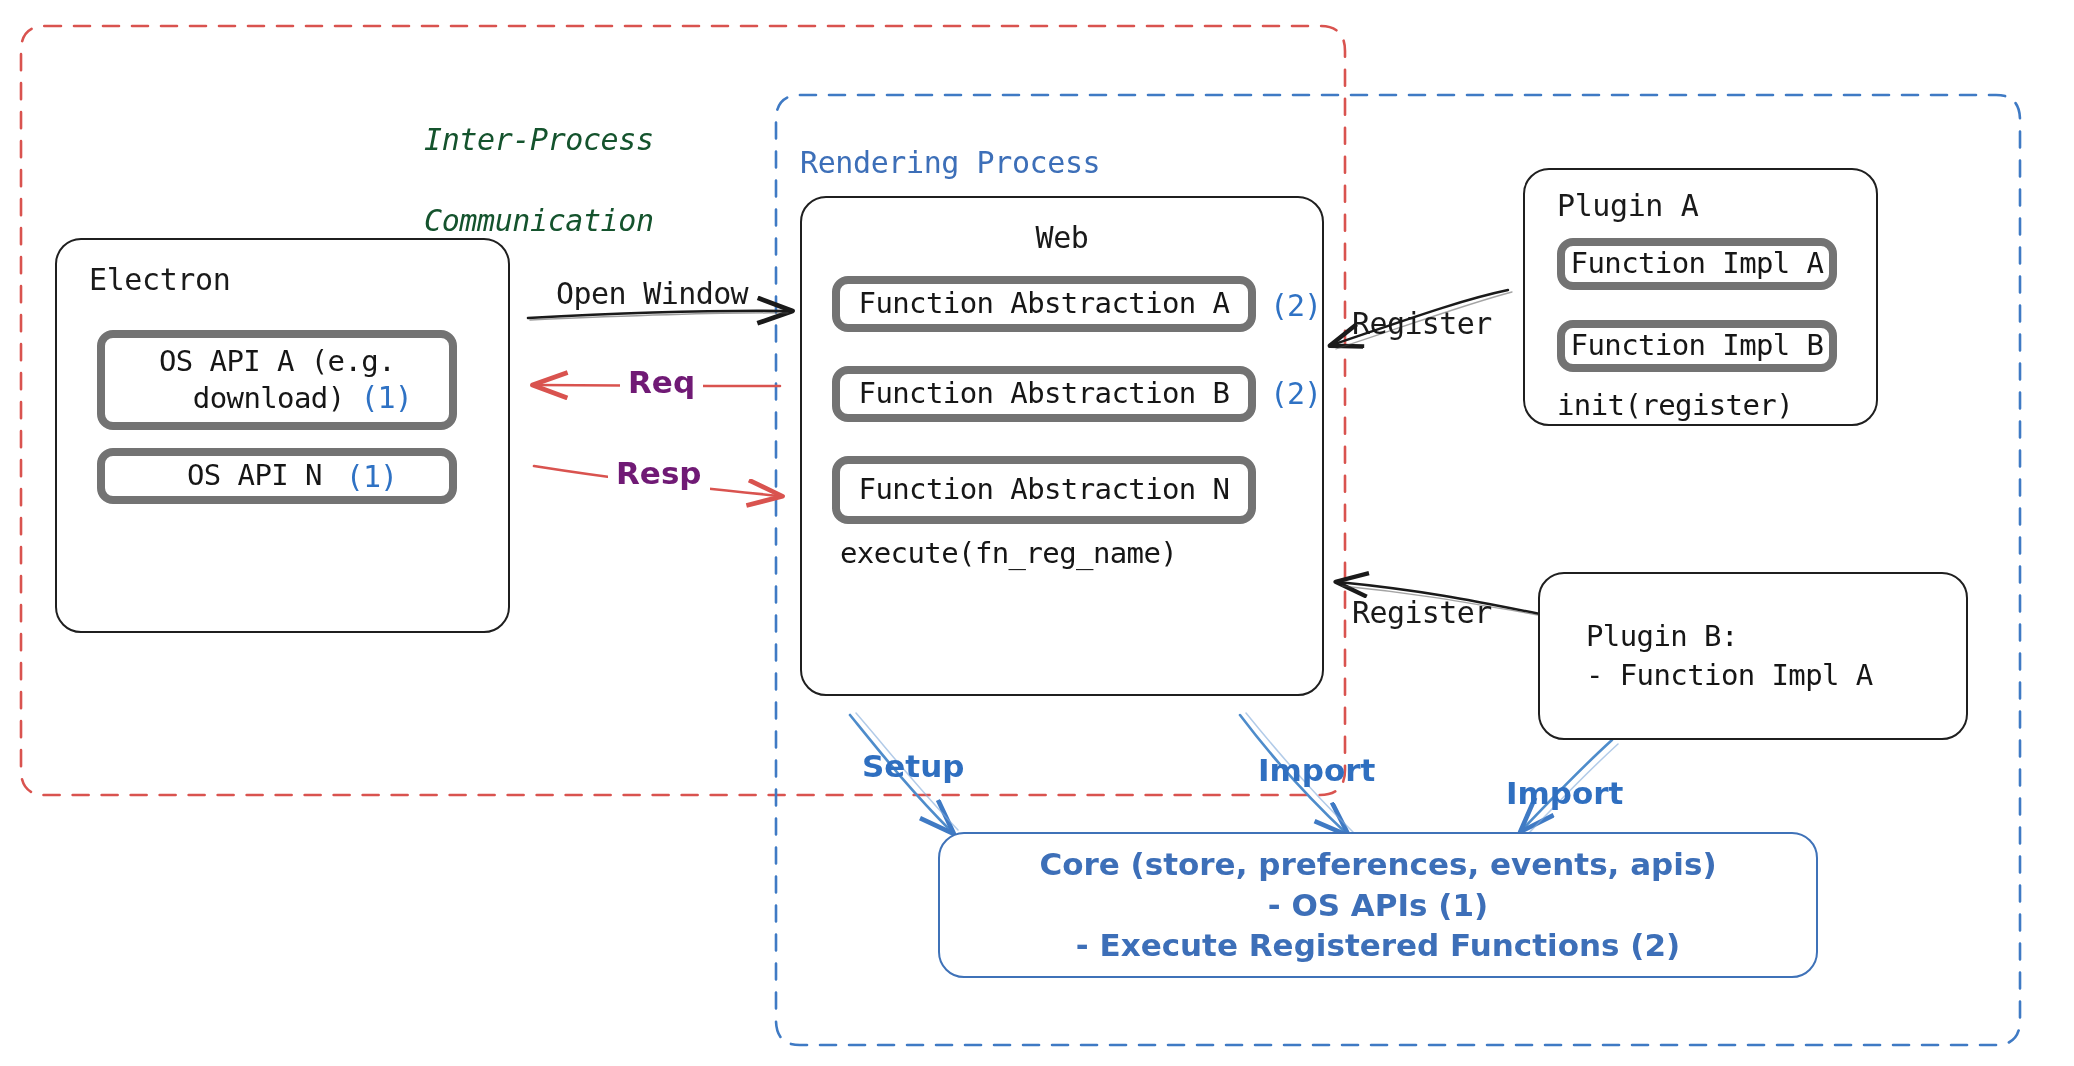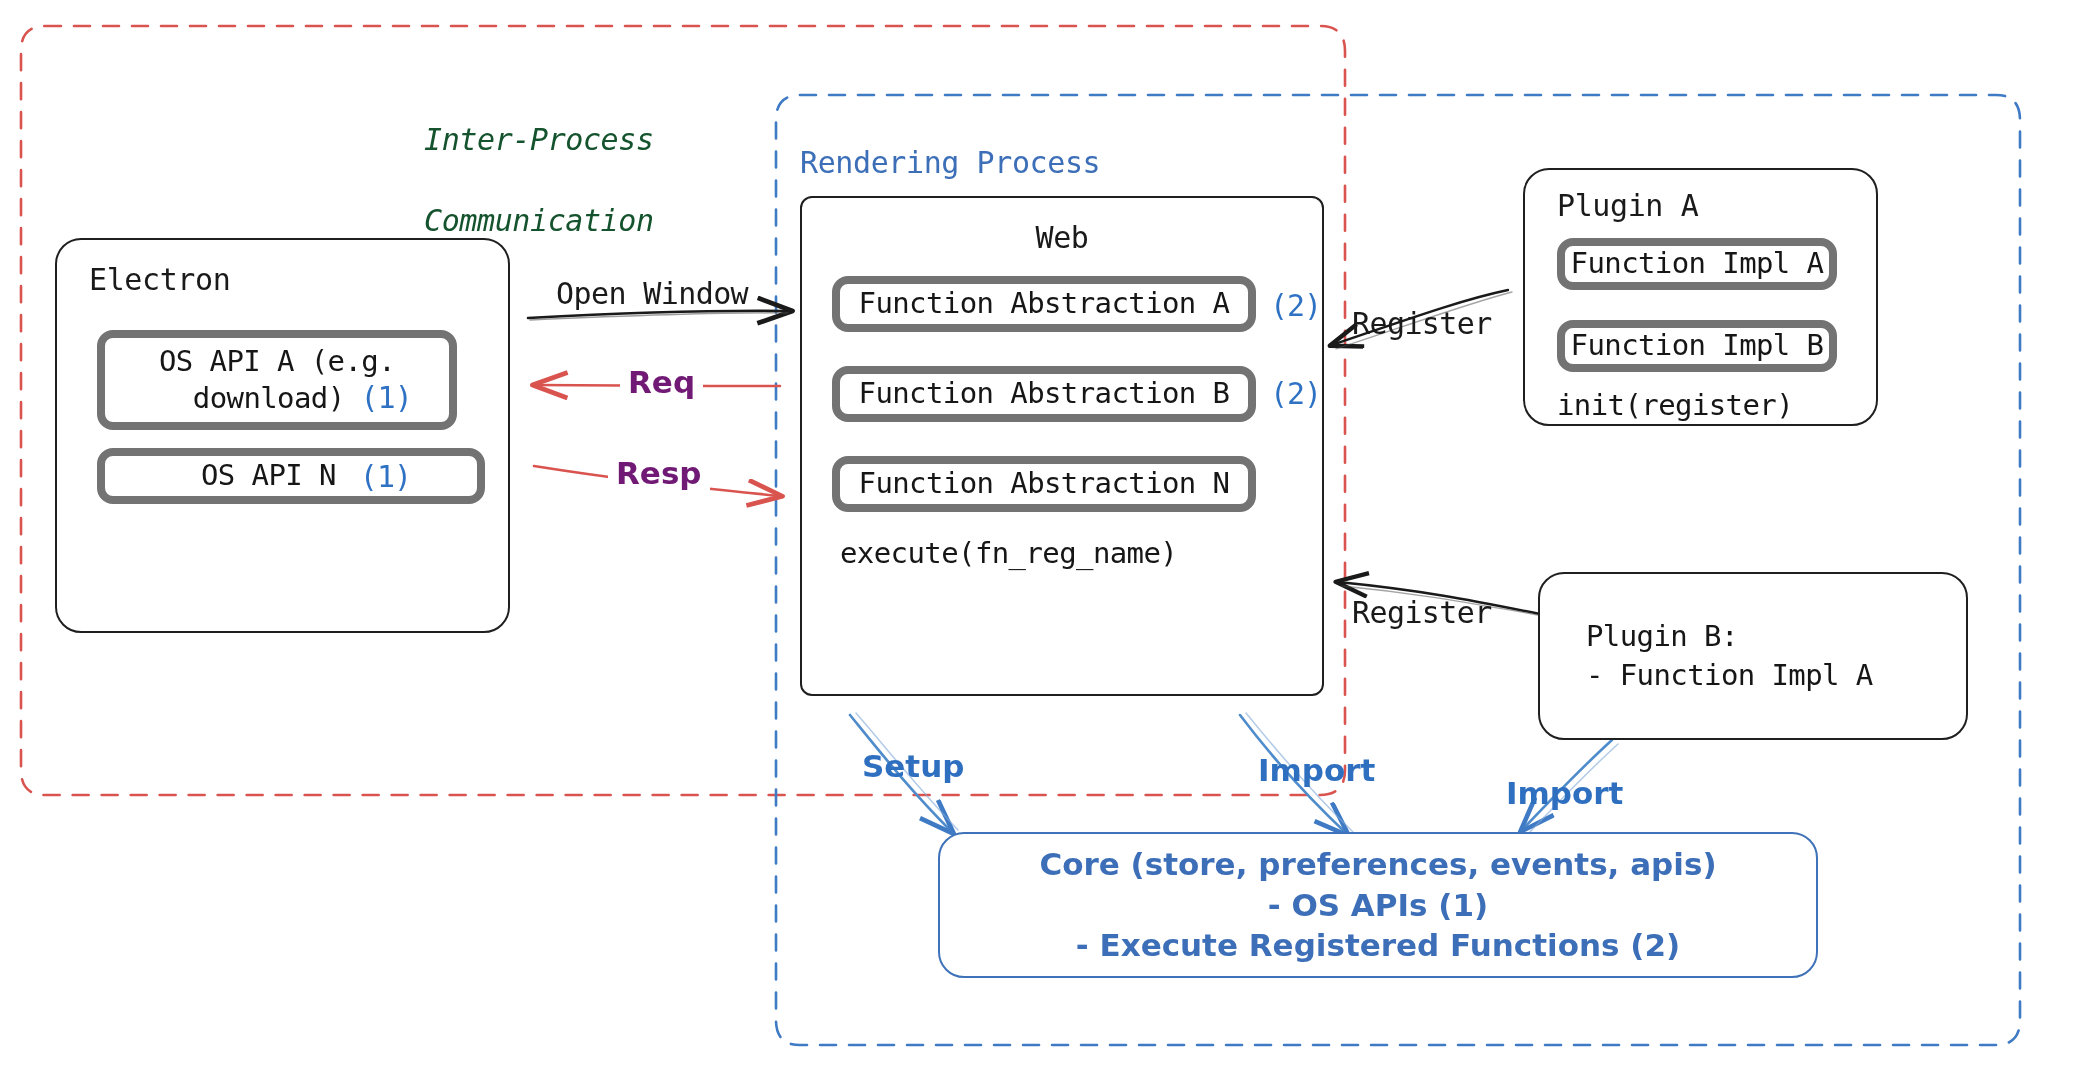--- a/index.html
+++ b/index.html
@@ -190,51 +190,51 @@
     <div class="node pillbox" style="left:40px; top:90px; width:360px; height:100px;">
       <div style="display:flex;flex-direction:column;align-items:center;">
         <span class="boxtext">OS API A (e.g.</span>
         <span style="display:flex;align-items:baseline;gap:16px;">
           <span class="boxtext">   download)</span>
           <span class="badge-blue">(1)</span>
         </span>
       </div>
     </div>
 
-    <div class="node pillbox" style="left:40px; top:208px; width:388px; height:56px; flex-direction:row; gap:24px;padding-left:30px;">
+    <div class="node pillbox" style="left:40px; top:208px; width:360px; height:56px; flex-direction:row; gap:24px;padding-left:30px;">
       <span class="boxtext">OS API N</span>
       <span class="badge-blue">(1)</span>
     </div>
   </div>
 
   <div class="lbl arrowlabel-black" style="left:556px; top:276px;">Open Window</div>
   <div class="lbl arrowlabel-red" style="left:620px; top:364px; background:#fff; padding:0 8px;">Req</div>
   <div class="lbl arrowlabel-red" style="left:608px; top:455px; background:#fff; padding:0 8px;">Resp</div>
 
   <div class="lbl arrowlabel-black" style="left:1352px; top:306px;">Register</div>
   <div class="lbl arrowlabel-black" style="left:1352px; top:595px;">Register</div>
 
   <div class="lbl arrowlabel-blue" style="left:862px; top:748px;">Setup</div>
   <div class="lbl arrowlabel-blue" style="left:1258px; top:752px;">Import</div>
   <div class="lbl arrowlabel-blue" style="left:1506px; top:775px;">Import</div>
 
-  <div class="node solidbox" style="left:800px; top:196px; width:524px; height:500px;border-radius:12px;">
+  <div class="node solidbox" style="left:800px; top:196px; width:524px; height:500px;">
     <div class="lbl title-mono" style="left:0; right:0; top:22px; text-align:center;">Web</div>
 
     <div class="node pillbox" style="left:30px; top:78px; width:424px; height:56px;">
       <span class="boxtext">Function Abstraction A</span>
     </div>
     <div class="lbl badge-blue" style="left:468px; top:90px;">(2)</div>
 
     <div class="node pillbox" style="left:30px; top:168px; width:424px; height:56px;">
       <span class="boxtext">Function Abstraction B</span>
     </div>
     <div class="lbl badge-blue" style="left:468px; top:178px;">(2)</div>
 
-    <div class="node pillbox" style="left:30px; top:258px; width:424px; height:56px;text-align:center;">
+    <div class="node pillbox" style="left:30px; top:258px; width:424px; height:68px;text-align:center;">
       <span class="boxtext">Function Abstraction N</span>
     </div>
 
     <div class="lbl boxtext" style="left:38px; top:338px;">execute(fn_reg_name)</div>
   </div>
 
   <div class="node solidbox" style="left:1523px; top:168px; width:355px; height:258px;">
     <div class="lbl title-mono" style="left:32px; top:18px;">Plugin A</div>
 
     <div class="node pillbox" style="left:32px; top:68px; width:280px; height:52px;">

